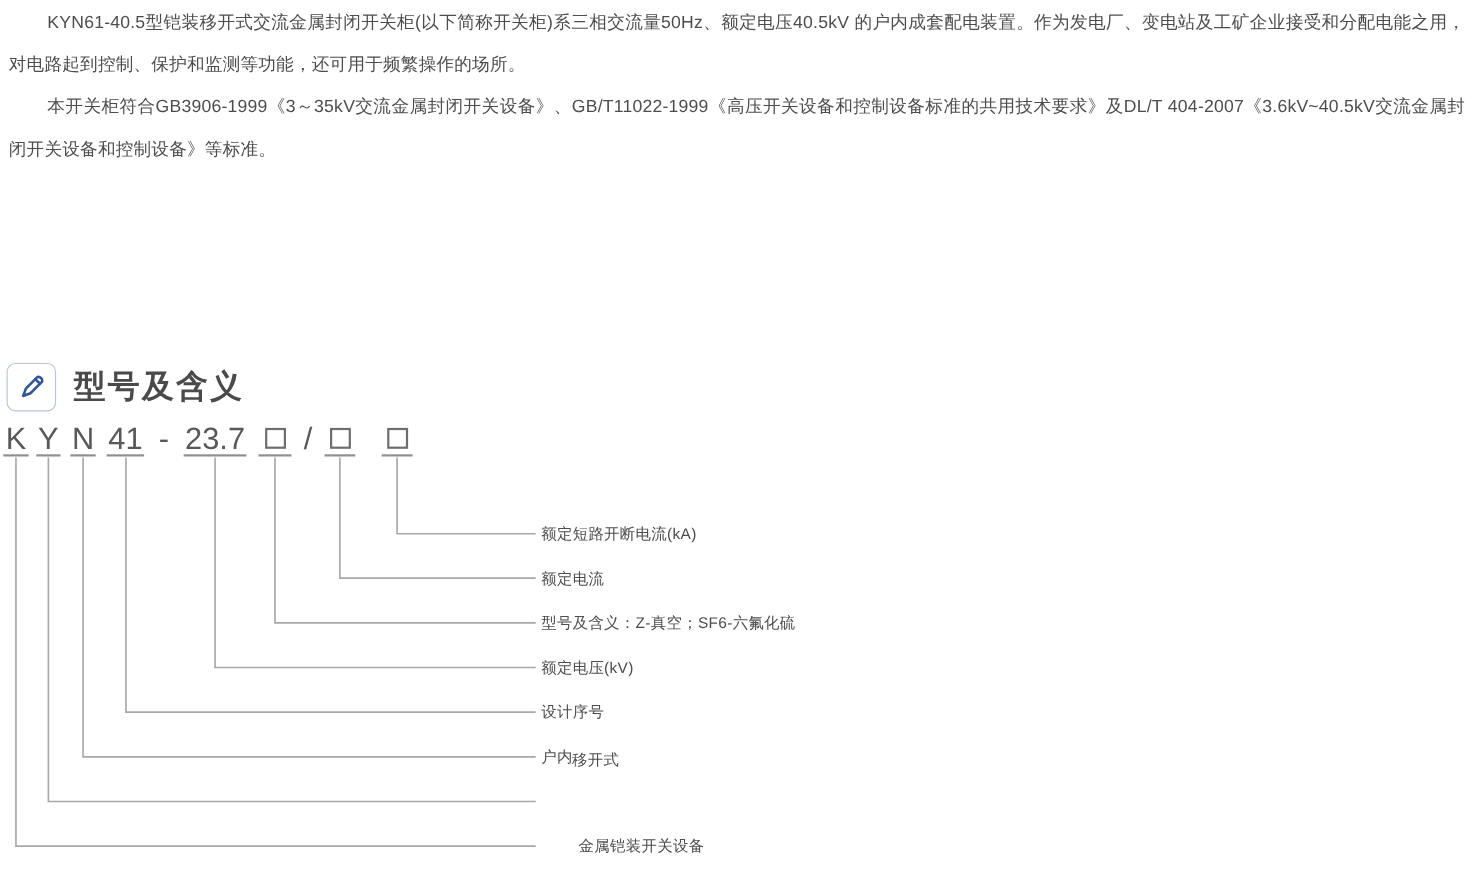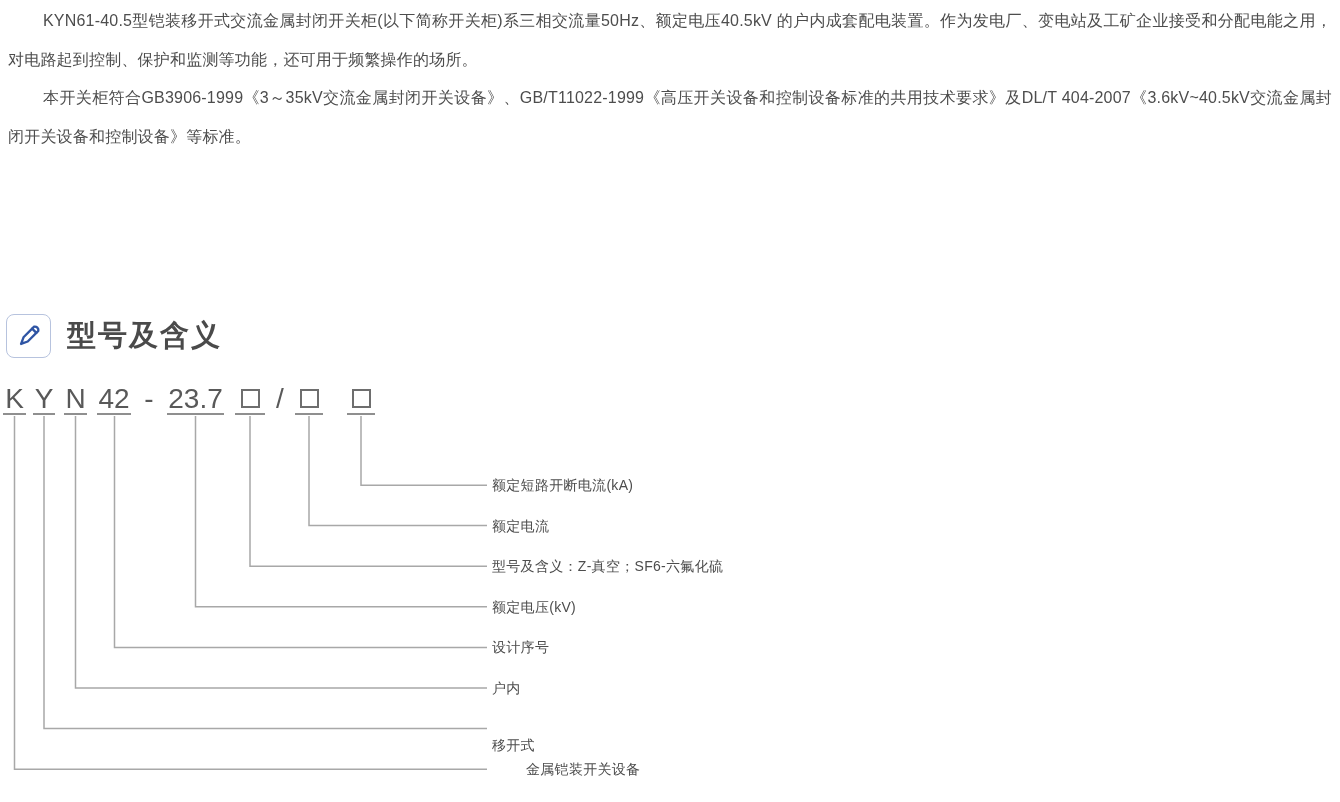--- a/index.html
+++ b/index.html
@@ -21,21 +21,21 @@
     font-size: 16px;
     line-height: 38.6px;
     color: #4d4d4d;
     text-align: justify;
     text-indent: 35px;
     letter-spacing: 0.2px;
   }
   
   .section-header {
     position: absolute;
-    top: 314px; left: 6px;
+    top: 330px; left: 6px;
     display: flex;
     align-items: center;
   }
   .icon-box {
     width: 45px; height: 44px;
     border: 1px solid #b7c3de;
     border-radius: 8px;
     background: #ffffff;
     display: flex;
     align-items: center;
@@ -114,35 +114,35 @@
       <path d="M114.5 416 V647.4 H487"></path>
       <path d="M75.5 416 V688 H487"></path>
       <path d="M44 416 V728.6 H487"></path>
       <path d="M14.5 416 V769.2 H487"></path>
     </g>
   </svg>
 
   <div class="token underlined" style="left:3px;  width:23px;">K</div>
   <div class="token underlined" style="left:33px; width:22px;">Y</div>
   <div class="token underlined" style="left:64px; width:23px;">N</div>
-  <div class="token underlined" style="left:97px; width:34px;">42</div>
+  <div class="token underlined" style="left:97px; width:34px;">41</div>
   <div class="token" style="left:142px;width:14px;">-</div>
   <div class="token underlined" style="left:167px;width:57px;">23.7</div>
   <div class="token underlined box-token" style="left:235px;width:30px;">
     <span class="square"></span>
   </div>
   <div class="token" style="left:272px;width:16px;">/</div>
   <div class="token underlined box-token" style="left:295px;width:28px;">
     <span class="square"></span>
   </div>
   <div class="token underlined box-token" style="left:347px;width:28px;">
     <span class="square"></span>
   </div>
 
   <div class="meaning-label" style="top:472px;">额定短路开断电流(kA)</div>
   <div class="meaning-label" style="top:513px;">额定电流</div>
   <div class="meaning-label" style="top:553px;">型号及含义：Z-真空；SF6-六氟化硫</div>
   <div class="meaning-label" style="top:594px;">额定电压(kV)</div>
   <div class="meaning-label" style="top:634px;">设计序号</div>
   <div class="meaning-label" style="top:675px;">户内</div>
-  <div class="meaning-label" style="top:732px;">移开式</div>
+  <div class="meaning-label" style="top:677px;margin-left:28px;">移开式</div>
   <div class="meaning-label" style="top:756px;margin-left:34px;">金属铠装开关设备</div>
 </div>
 
 </body></html>

